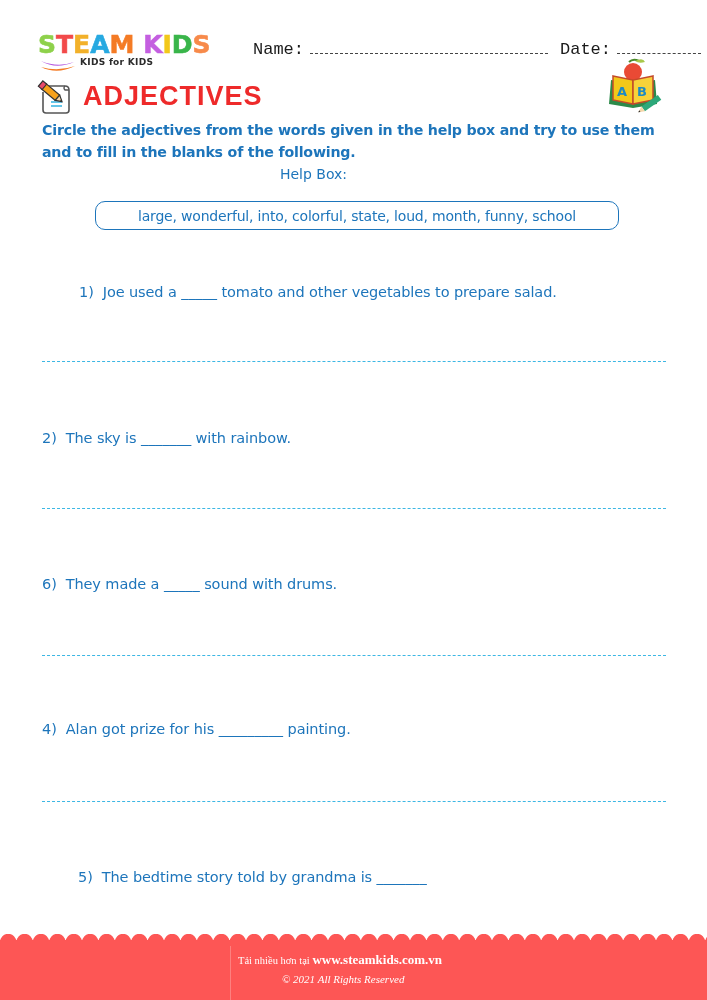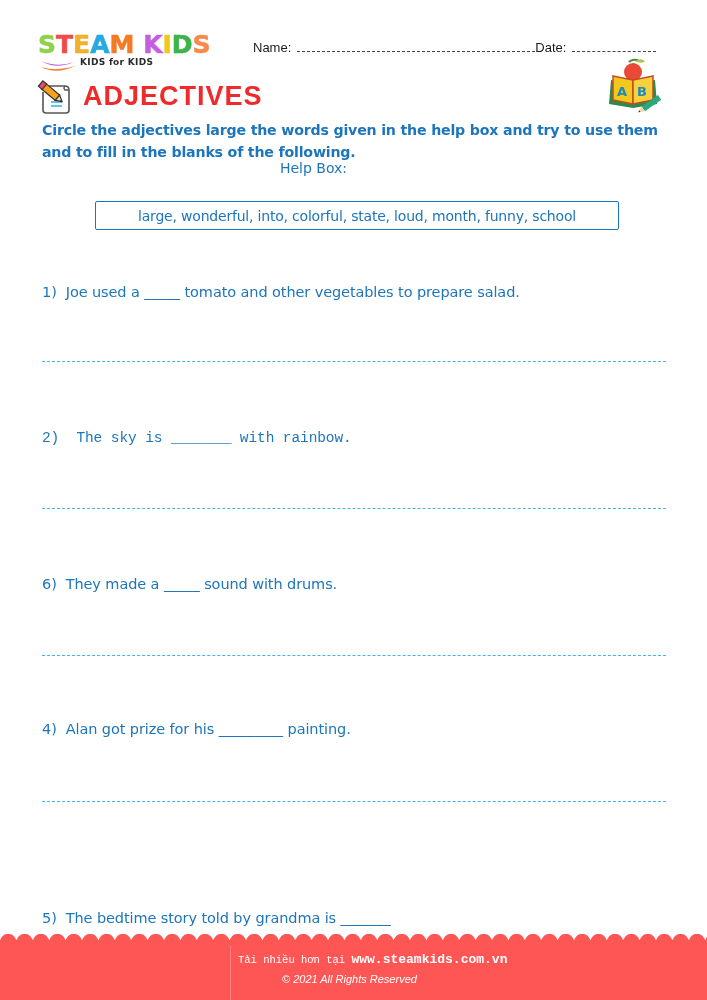--- a/index.html
+++ b/index.html
@@ -7,47 +7,47 @@
   body { position: relative; font-family: "Liberation Sans", "DejaVu Sans", sans-serif; color: #1d75bb; }
 
   
   .logo { position: absolute; left: 38px; top: 32px; width: 200px; height: 40px; }
   .logo-word { font-family: "DejaVu Sans", sans-serif; font-weight: 900; font-size: 25px; letter-spacing: 0px; line-height: 26px; display: flex; }
   .logo-word span { display: inline-block; -webkit-text-stroke: 0.6px currentColor; }
   .logo-sub { position: absolute; left: 42px; top: 25px; font-family: "DejaVu Sans", sans-serif; font-weight: bold; font-size: 9px; color: #2b2b2b; letter-spacing: 0.3px; }
   .logo-swoosh { position: absolute; left: 2px; top: 26px; width: 36px; height: 16px; }
 
   
-  .name-date { position: absolute; left: 253px; top: 40px; font-family: Liberation Sans, sans-serif; font-size: 13px; color: #1a1a1a; display: flex; align-items: baseline; }
+  .name-date { position: absolute; left: 253px; top: 40px; font-family: Liberation Mono, monospace; font-size: 17px; color: #1a1a1a; display: flex; align-items: baseline; }
   .fill-line { display: inline-block; border-bottom: 1px dashed #444; height: 10px; margin-left: 6px; }
   .name-line { width: 238px; }
   .date-line { width: 84px; }
-  .date-label { }
+  .date-label { margin-left: 12px; }
 
   
   .title-icon { position: absolute; left: 37px; top: 80px; width: 36px; height: 36px; }
   .title { position: absolute; left: 83px; top: 81px; font-family: "Liberation Sans", sans-serif; font-weight: bold; font-size: 27px; color: #ee2a2a; letter-spacing: 1px; }
   .book-icon { position: absolute; left: 605px; top: 58px; width: 62px; height: 56px; }
 
   
   .instructions { position: absolute; left: 42px; top: 119px; width: 640px; font-family: "DejaVu Sans", sans-serif; font-weight: bold; font-size: 14.2px; line-height: 22px; color: #1d75bb; letter-spacing: -0.2px; }
 
-  .help-label { position: absolute; left: 0; width: 627px; top: 160px; text-align: center; font-family: "DejaVu Sans", sans-serif; font-size: 14px; color: #1d75bb; }
-  .help-box { position: absolute; left: 95px; top: 201px; width: 524px; height: 29px; border: 1.5px solid #1d75bb; border-radius: 2px; display: flex; align-items: center; justify-content: center; font-family: "DejaVu Sans", sans-serif; font-size: 14px; color: #1d75bb; letter-spacing: -0.2px; }
+  .help-label { position: absolute; left: 0; width: 627px; top: 166px; text-align: center; font-family: "DejaVu Sans", sans-serif; font-size: 14px; color: #1d75bb; }
+  .help-box { position: absolute; left: 95px; top: 201px; width: 524px; height: 29px; border: 1.5px solid #1d75bb; border-radius: 10px; display: flex; align-items: center; justify-content: center; font-family: "DejaVu Sans", sans-serif; font-size: 14px; color: #1d75bb; letter-spacing: -0.2px; }
 
   
   .question { position: absolute; left: 42px; font-family: "DejaVu Sans", sans-serif; font-size: 14.5px; color: #1d75bb; white-space: pre; letter-spacing: -0.1px; }
   .answer-line { position: absolute; left: 42px; width: 624px; height: 0; border-top: 1.5px dashed #3db7e4; }
 
   
   .footer { position: absolute; left: 0; top: 940px; width: 707px; height: 60px; background: #fd5655; }
   .scallops { position: absolute; left: 0; top: 934px; width: 707px; height: 14px; }
-  .footer-line1 { position: absolute; left: 238px; top: 952px; font-family: Liberation Mono, monospace; font-size: 10.5px; color: #ffffff; white-space: nowrap; }
+  .footer-line1 { position: absolute; left: 238px; top: 952px; font-family: Liberation Serif, serif; font-size: 10.5px; color: #ffffff; white-space: nowrap; }
   .footer-line1 .url { font-weight: bold; font-size: 13px; }
-  .footer-line2 { position: absolute; left: 282px; top: 973px; font-family: Liberation Sans, sans-serif; font-style: italic; font-size: 11px; color: #ffffff; white-space: nowrap; }
+  .footer-line2 { position: absolute; left: 282px; top: 973px; font-family: Liberation Serif, serif; font-style: italic; font-size: 11px; color: #ffffff; white-space: nowrap; }
   .footer-divider { position: absolute; left: 230px; top: 946px; width: 0; height: 54px; border-left: 1px solid rgba(255,255,255,0.25); }
 </style>
 </head>
 <body>
 
 <div class="logo">
   <div class="logo-word" id="logo-word">
       <span style="color: rgb(142, 209, 75);">S</span>
       <span style="color: rgb(242, 74, 74);">T</span>
       <span style="color: rgb(242, 177, 42);">E</span>
@@ -97,40 +97,40 @@
   <path d="M48 18 L28 22 L28 46 L48 42 Z" fill="#f7d23a" stroke="#c44a2a" stroke-width="1.5"></path>
   <text x="12" y="38" font-family="DejaVu Sans, sans-serif" font-weight="bold" font-size="13" fill="#1d8ac4">A</text>
   <text x="32" y="38" font-family="DejaVu Sans, sans-serif" font-weight="bold" font-size="13" fill="#1d8ac4">B</text>
   <g transform="rotate(-35 48 44)">
     <rect x="36" y="41" width="20" height="6" fill="#2ca87a"></rect>
     <path d="M36 41 L30 44 L36 47 Z" fill="#f5d6a8"></path>
     <path d="M32 43 L30 44 L32 45 Z" fill="#333"></path>
   </g>
 </svg>
 
-<div class="instructions">Circle the adjectives large the words given in the help box and try to use them and to fill in the blanks of the following.</div>
+<div class="instructions">Circle the adjectives from the words given in the help box and try to use them and to fill in the blanks of the following.</div>
 
 <div class="help-label">Help Box:</div>
 <div class="help-box">
   <span>large, wonderful, into, colorful, state, loud, month, funny, school</span>
 </div>
 
-<div class="question" style="top:284px;">1)  Joe used a _____ tomato and other vegetables to prepare salad.</div>
+<div class="question" style="top:284px;margin-left:37px;">1)  Joe used a _____ tomato and other vegetables to prepare salad.</div>
 <div class="answer-line" style="top:361px;"></div>
 
-<div class="question" style="top:430px;font-family:Liberation Mono, monospace;">2)  The sky is _______ with rainbow.</div>
+<div class="question" style="top:430px;">2)  The sky is _______ with rainbow.</div>
 <div class="answer-line" style="top:508px;"></div>
 
 <div class="question" style="top:576px;">6)  They made a _____ sound with drums.</div>
 <div class="answer-line" style="top:655px;"></div>
 
 <div class="question" style="top:721px;">4)  Alan got prize for his _________ painting.</div>
 <div class="answer-line" style="top:801px;"></div>
 
-<div class="question" style="top:910px;">5)  The bedtime story told by grandma is _______</div>
+<div class="question" style="top:869px;margin-left:36px;">5)  The bedtime story told by grandma is _______</div>
 
 <svg class="scallops" viewBox="0 0 707 14" preserveAspectRatio="none" id="scallops">
     <path d="M0 14 L0 8 A8.2 8.2 0 0 1 16.4 8 L16.4 8 A8.2 8.2 0 0 1 32.8 8 L32.8 8 A8.2 8.2 0 0 1 49.199999999999996 8 L49.199999999999996 8 A8.2 8.2 0 0 1 65.6 8 L65.6 8 A8.2 8.2 0 0 1 82 8 L82 8 A8.2 8.2 0 0 1 98.4 8 L98.4 8 A8.2 8.2 0 0 1 114.80000000000001 8 L114.80000000000001 8 A8.2 8.2 0 0 1 131.20000000000002 8 L131.20000000000002 8 A8.2 8.2 0 0 1 147.60000000000002 8 L147.60000000000002 8 A8.2 8.2 0 0 1 164.00000000000003 8 L164.00000000000003 8 A8.2 8.2 0 0 1 180.40000000000003 8 L180.40000000000003 8 A8.2 8.2 0 0 1 196.80000000000004 8 L196.80000000000004 8 A8.2 8.2 0 0 1 213.20000000000005 8 L213.20000000000005 8 A8.2 8.2 0 0 1 229.60000000000005 8 L229.60000000000005 8 A8.2 8.2 0 0 1 246.00000000000006 8 L246.00000000000006 8 A8.2 8.2 0 0 1 262.40000000000003 8 L262.40000000000003 8 A8.2 8.2 0 0 1 278.8 8 L278.8 8 A8.2 8.2 0 0 1 295.2 8 L295.2 8 A8.2 8.2 0 0 1 311.59999999999997 8 L311.59999999999997 8 A8.2 8.2 0 0 1 327.99999999999994 8 L327.99999999999994 8 A8.2 8.2 0 0 1 344.3999999999999 8 L344.3999999999999 8 A8.2 8.2 0 0 1 360.7999999999999 8 L360.7999999999999 8 A8.2 8.2 0 0 1 377.1999999999999 8 L377.1999999999999 8 A8.2 8.2 0 0 1 393.59999999999985 8 L393.59999999999985 8 A8.2 8.2 0 0 1 409.99999999999983 8 L409.99999999999983 8 A8.2 8.2 0 0 1 426.3999999999998 8 L426.3999999999998 8 A8.2 8.2 0 0 1 442.7999999999998 8 L442.7999999999998 8 A8.2 8.2 0 0 1 459.19999999999976 8 L459.19999999999976 8 A8.2 8.2 0 0 1 475.59999999999974 8 L475.59999999999974 8 A8.2 8.2 0 0 1 491.9999999999997 8 L491.9999999999997 8 A8.2 8.2 0 0 1 508.3999999999997 8 L508.3999999999997 8 A8.2 8.2 0 0 1 524.7999999999997 8 L524.7999999999997 8 A8.2 8.2 0 0 1 541.1999999999997 8 L541.1999999999997 8 A8.2 8.2 0 0 1 557.5999999999997 8 L557.5999999999997 8 A8.2 8.2 0 0 1 573.9999999999997 8 L573.9999999999997 8 A8.2 8.2 0 0 1 590.3999999999996 8 L590.3999999999996 8 A8.2 8.2 0 0 1 606.7999999999996 8 L606.7999999999996 8 A8.2 8.2 0 0 1 623.1999999999996 8 L623.1999999999996 8 A8.2 8.2 0 0 1 639.5999999999996 8 L639.5999999999996 8 A8.2 8.2 0 0 1 655.9999999999995 8 L655.9999999999995 8 A8.2 8.2 0 0 1 672.3999999999995 8 L672.3999999999995 8 A8.2 8.2 0 0 1 688.7999999999995 8 L688.7999999999995 8 A8.2 8.2 0 0 1 705.1999999999995 8 L705.1999999999995 8 A8.2 8.2 0 0 1 721.5999999999995 8 L721.5999999999995 8 A8.2 8.2 0 0 1 737.9999999999994 8 L707 14 Z" fill="#fd5655"></path>
   </svg>
 <div class="footer" style="background: rgb(253, 86, 85);"></div>
 <div class="footer-divider"></div>
 <div class="footer-line1">
   <span>Tải nhiều hơn tại </span><span class="url">www.steamkids.com.vn</span>
 </div>
 <div class="footer-line2">©  2021 All Rights Reserved</div>

